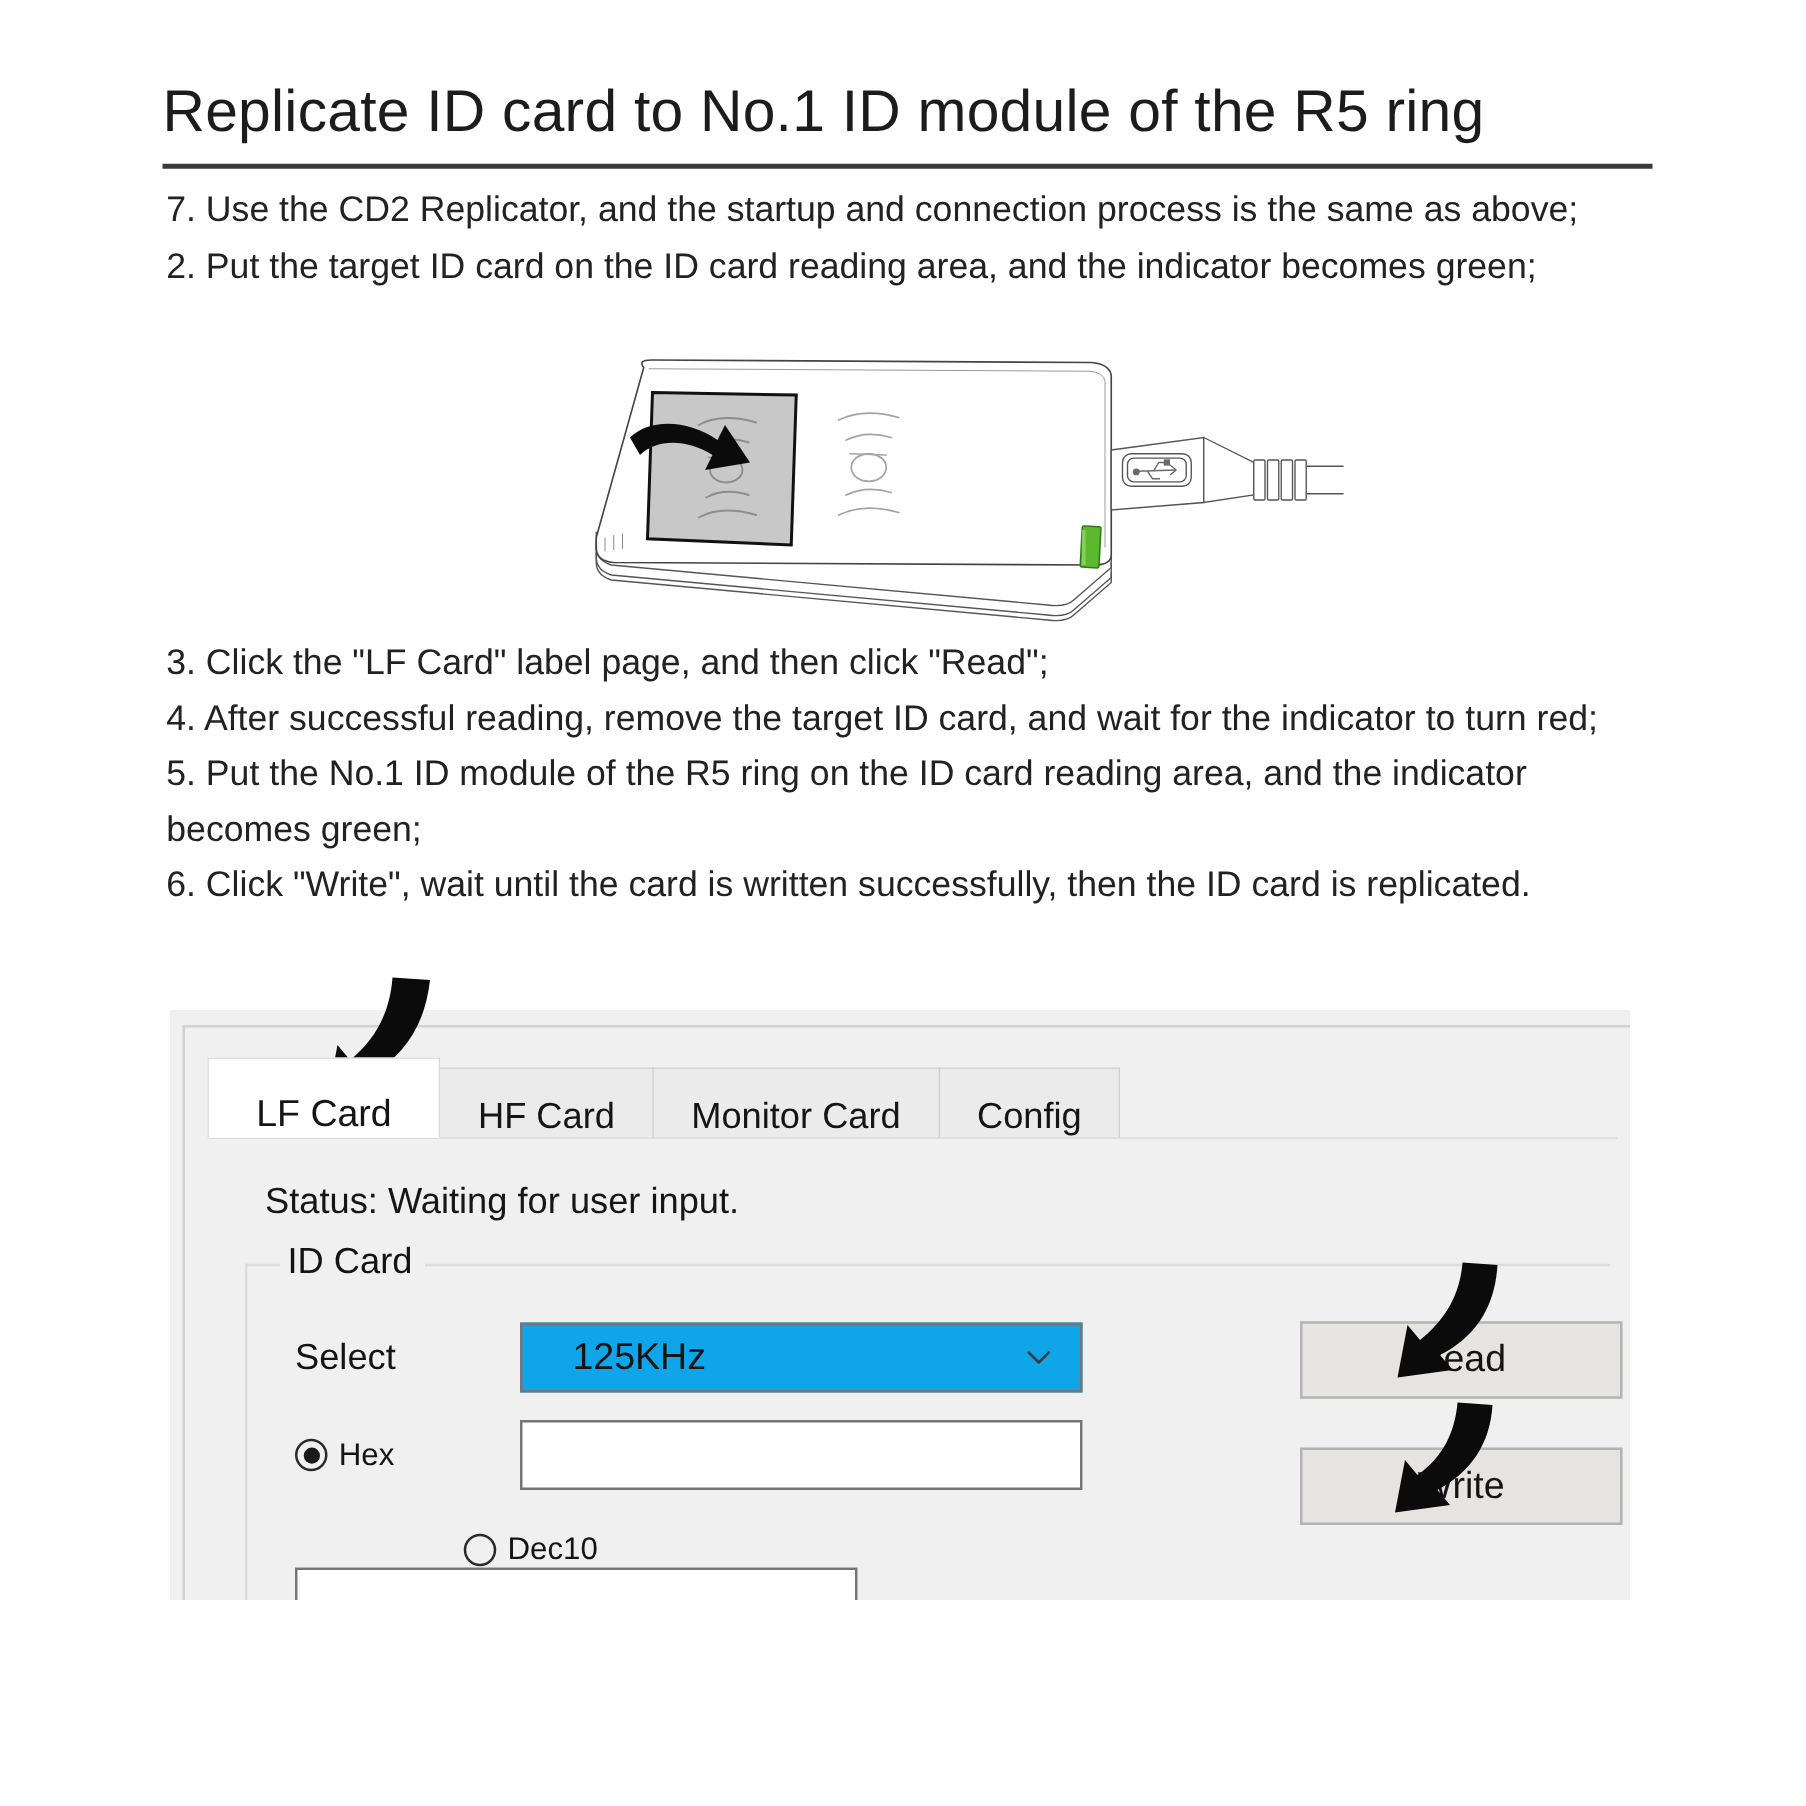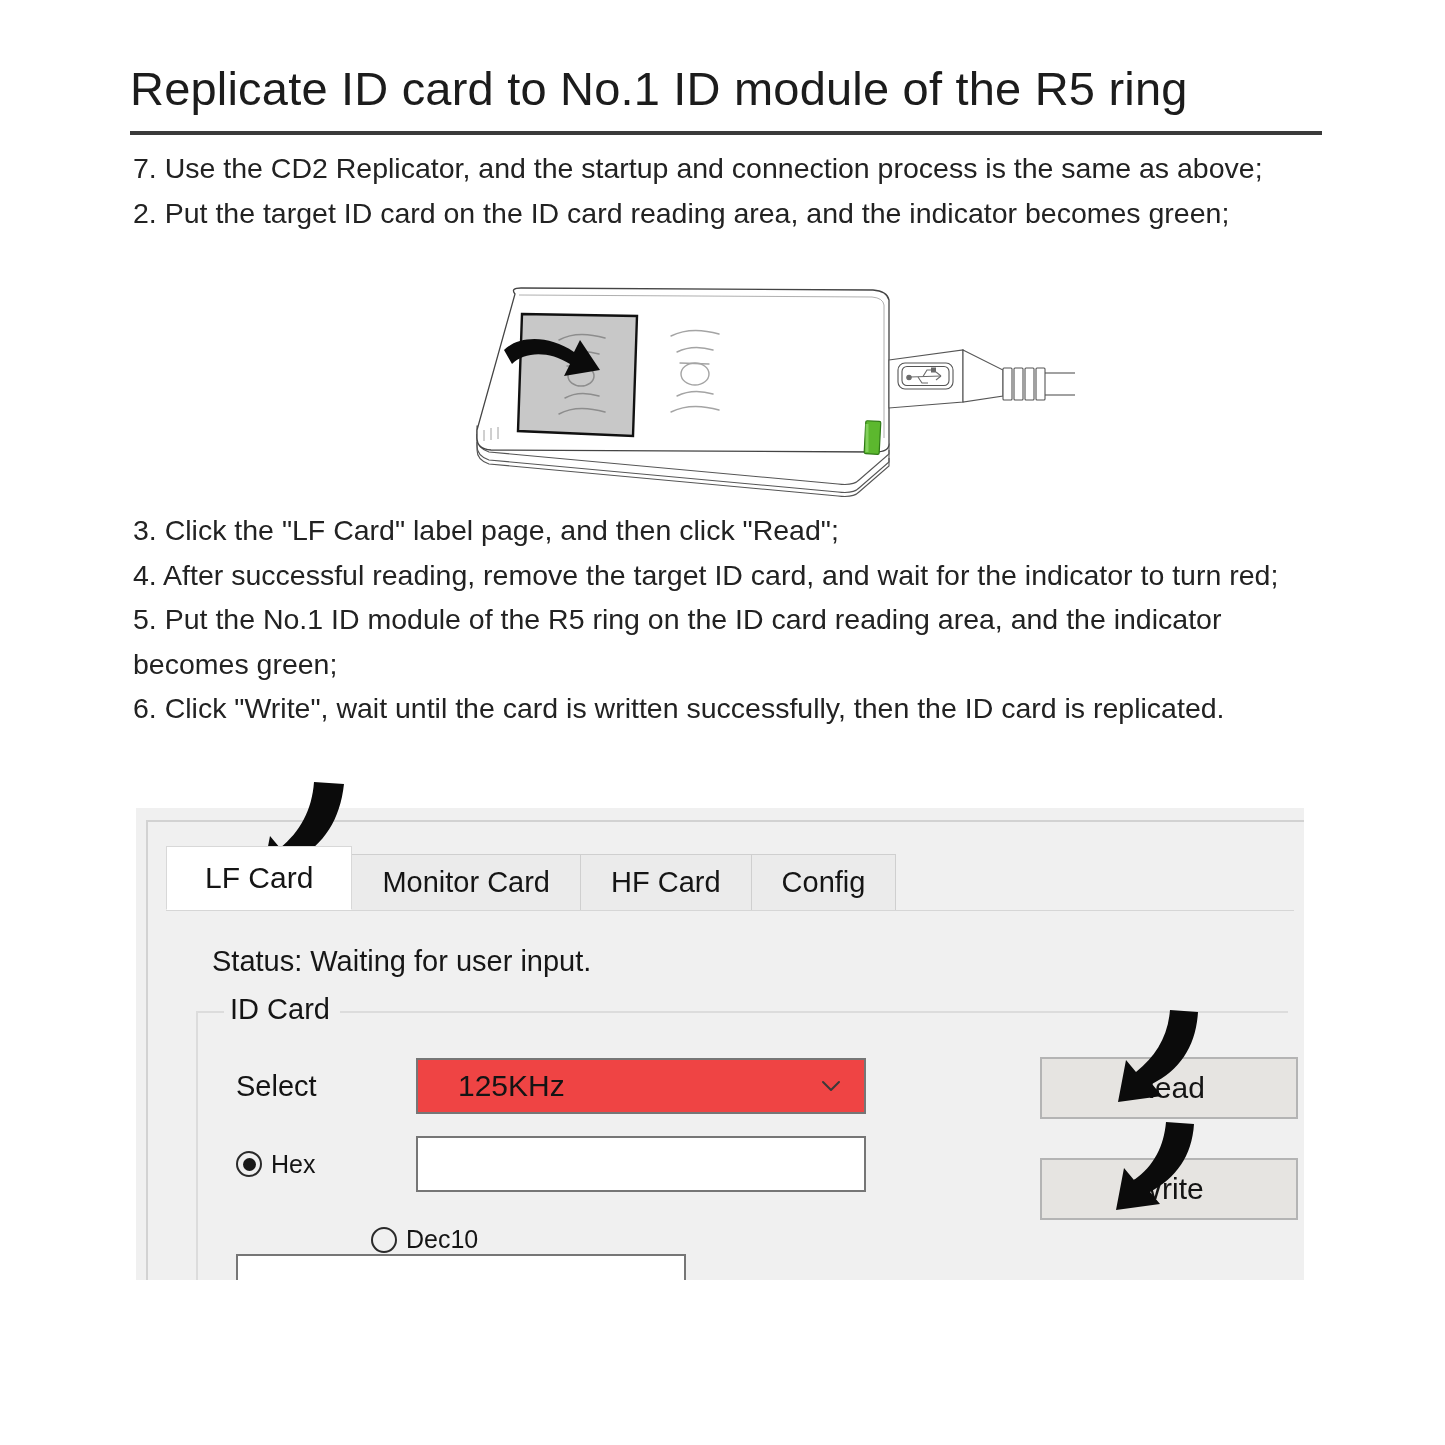--- a/index.html
+++ b/index.html
@@ -108,21 +108,21 @@
     top: 26px;
     height: 62px;
     display: flex;
     align-items: flex-end;
   }
   .tab {
     position: relative;
     height: 56px;
     box-sizing: border-box;
     display: flex;
-    align-items: center;
+    align-items: flex-end;
     justify-content: center;
     padding: 0 30px;
     font-size: 29px;
     color: #151515;
     background: #ebebeb;
     border: 1px solid #cfcfcf;
     border-bottom: none;
     margin-right: -1px;
   }
   .tab.active {
@@ -218,21 +218,21 @@
     height: 13px;
     margin-left: -6.5px;
     margin-top: -6.5px;
     background: #1a1a1a;
     border-radius: 50%;
   }
 
   .combo {
     width: 450px;
     height: 56px;
-    background: #ef4444;
+    background: #0ea5e9;
     border: 2px solid #767676;
     box-sizing: border-box;
     display: flex;
     align-items: center;
     position: relative;
   }
   .combo-value {
     font-size: 30px;
     color: #141414;
     padding-left: 40px;
@@ -392,24 +392,24 @@
   </div>
 
   <div class="app-panel">
     <div class="panel-inner-border">
 
       <div class="tab-strip">
         <div class="tab active">
           <span>LF Card</span>
         </div>
         <div class="tab">
-          <span>Monitor Card</span>
+          <span>HF Card</span>
         </div>
         <div class="tab">
-          <span>HF Card</span>
+          <span>Monitor Card</span>
         </div>
         <div class="tab">
           <span>Config</span>
         </div>
       </div>
 
       <div class="tab-body">
 
         <div class="status-line">Status: Waiting for user input.</div>
 

